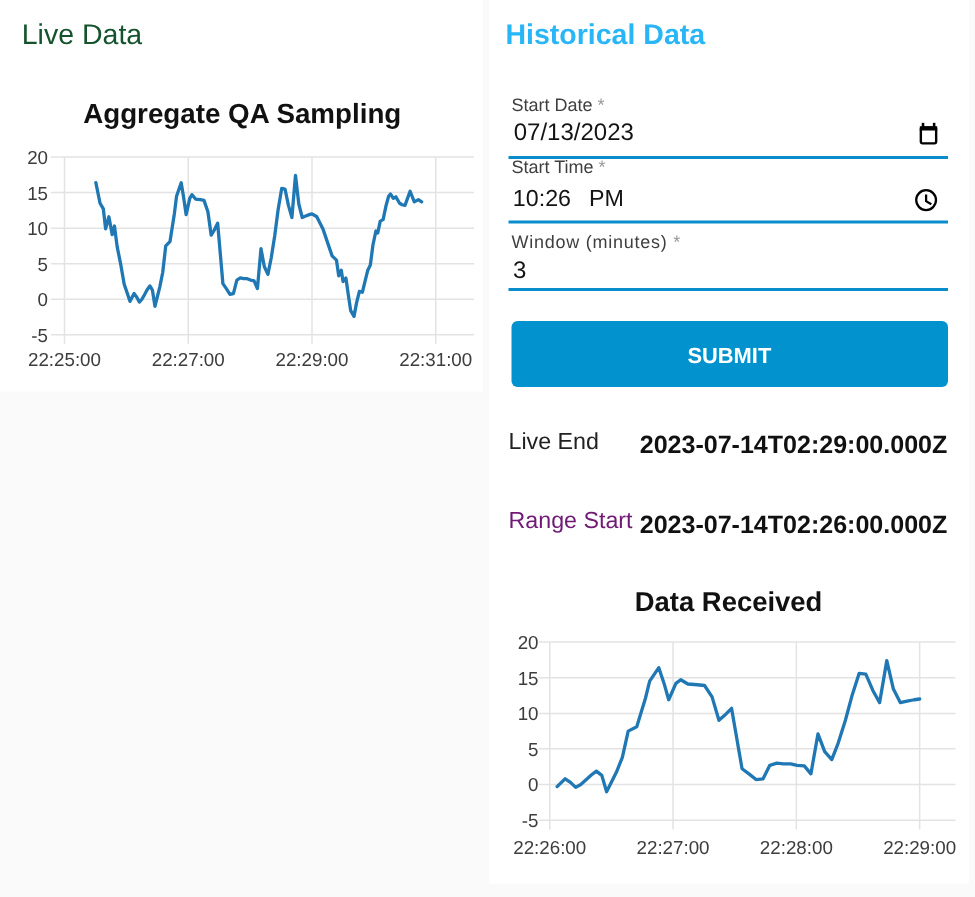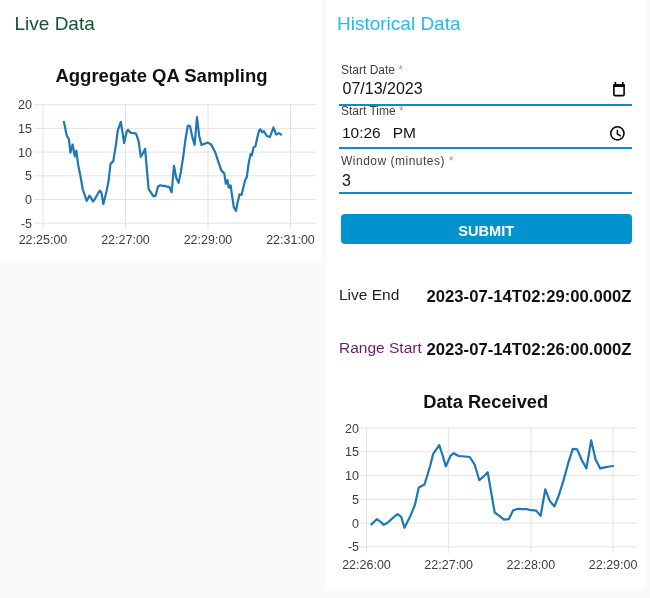--- a/index.html
+++ b/index.html
@@ -6,35 +6,35 @@
 .abs{position:absolute}
 .lab{position:absolute;font-size:12px;color:#3f3f3f;line-height:1.2}
 .lab span{color:#9a9a9a}
 .val{position:absolute;font-size:16px;color:#141414;line-height:1.2}
 .ul{position:absolute;left:339px;width:292.5px;height:2px;background:#0a8ecb}
 </style></head>
 <body>
 <div class="card" style="left:0;top:0;width:322px;height:261px"></div>
 <div class="card" style="left:326.3px;top:0;width:320.2px;height:589px"></div>
 <div class="abs" style="left:14.5px;top:13px;font-size:19px;font-weight:normal;color:#14532d">Live Data</div>
-<div class="abs" style="left:337px;top:13px;font-size:19px;font-weight:normal;color:#29b6f6">Historical Data</div>
+<div class="abs" style="left:337px;top:13px;font-size:19px;font-weight:bold;color:#29b6f6">Historical Data</div>
 
 <div class="lab" style="left:341px;top:63.2px">Start Date <span>*</span></div>
 <div class="val" style="left:342.5px;top:79.4px">07/13/2023</div>
 <div class="ul" style="top:103.5px"></div>
 
 <div class="lab" style="left:341px;top:104px">Start Time <span>*</span></div>
 <div class="val" style="left:341.9px;top:124.4px;font-size:15.5px">10:26<span style="display:inline-block;width:12px"></span>PM</div>
 <div class="ul" style="top:147.2px"></div>
 
 <div class="lab" style="left:341px;top:153.5px;letter-spacing:0.5px">Window (minutes) <span>*</span></div>
 <div class="val" style="left:342px;top:171px">3</div>
 <div class="ul" style="top:192px"></div>
 
-<div class="abs" style="left:341px;top:214px;width:290.5px;height:30px;background:#0292ce;border-radius:4px;color:#fff;font-weight:bold;font-size:14.6px;display:flex;align-items:center;justify-content:center;padding-top:4.5px">SUBMIT</div>
+<div class="abs" style="left:341px;top:214px;width:290.5px;height:44px;background:#0292ce;border-radius:4px;color:#fff;font-weight:bold;font-size:14.6px;display:flex;align-items:center;justify-content:center;padding-top:4.5px">SUBMIT</div>
 
 <div class="abs" style="left:339px;top:286px;font-size:15.5px;color:#222">Live End</div>
 <div class="abs" style="left:426.5px;top:286.8px;font-size:16.7px;font-weight:bold;color:#111">2023-07-14T02:29:00.000Z</div>
 <div class="abs" style="left:339px;top:339px;font-size:15.5px;color:#701a75">Range Start</div>
 <div class="abs" style="left:426.5px;top:339.8px;font-size:16.7px;font-weight:bold;color:#111">2023-07-14T02:26:00.000Z</div>
 
 <svg width="650" height="598" viewBox="0 0 650 598" style="position:absolute;left:0;top:0" xmlns="http://www.w3.org/2000/svg">
     <line x1="34" y1="104.7" x2="316" y2="104.7" stroke="#e3e3e3" stroke-width="1"></line>
     <line x1="34" y1="128.4" x2="316" y2="128.4" stroke="#e3e3e3" stroke-width="1"></line>
     <line x1="34" y1="152.1" x2="316" y2="152.1" stroke="#e3e3e3" stroke-width="1"></line>

